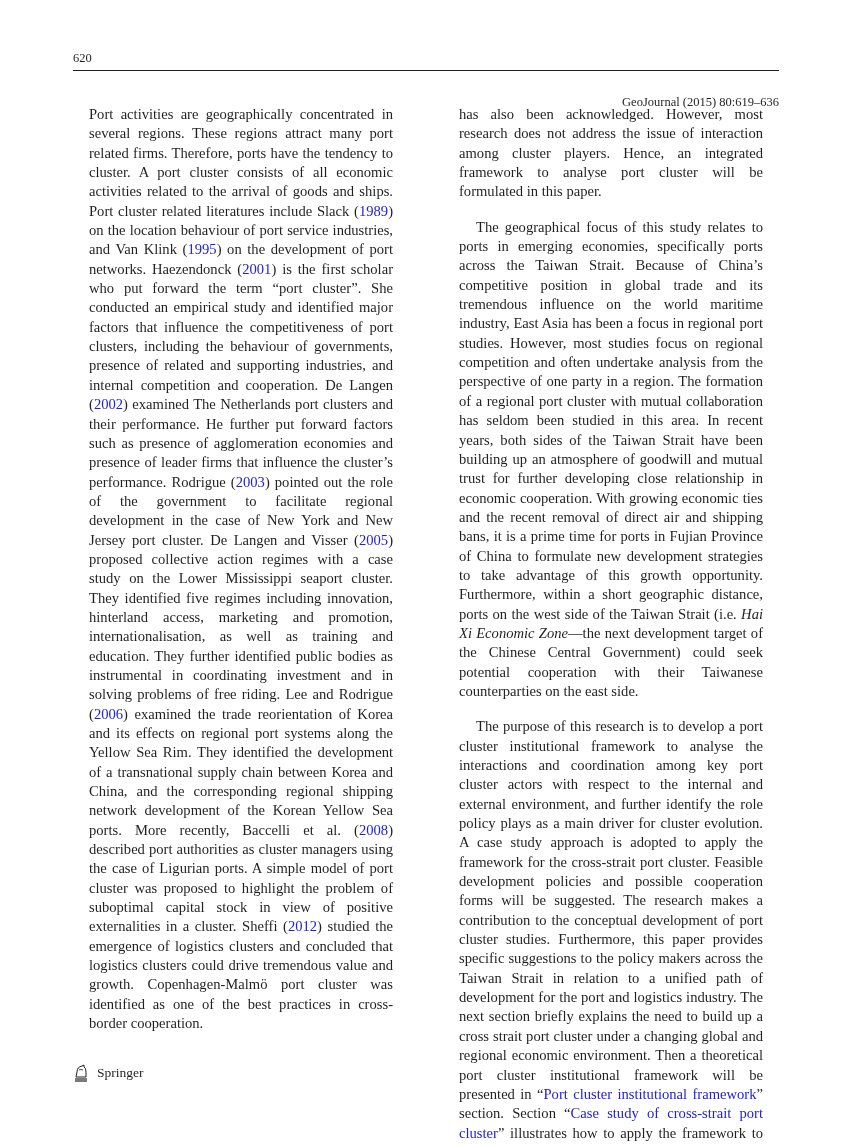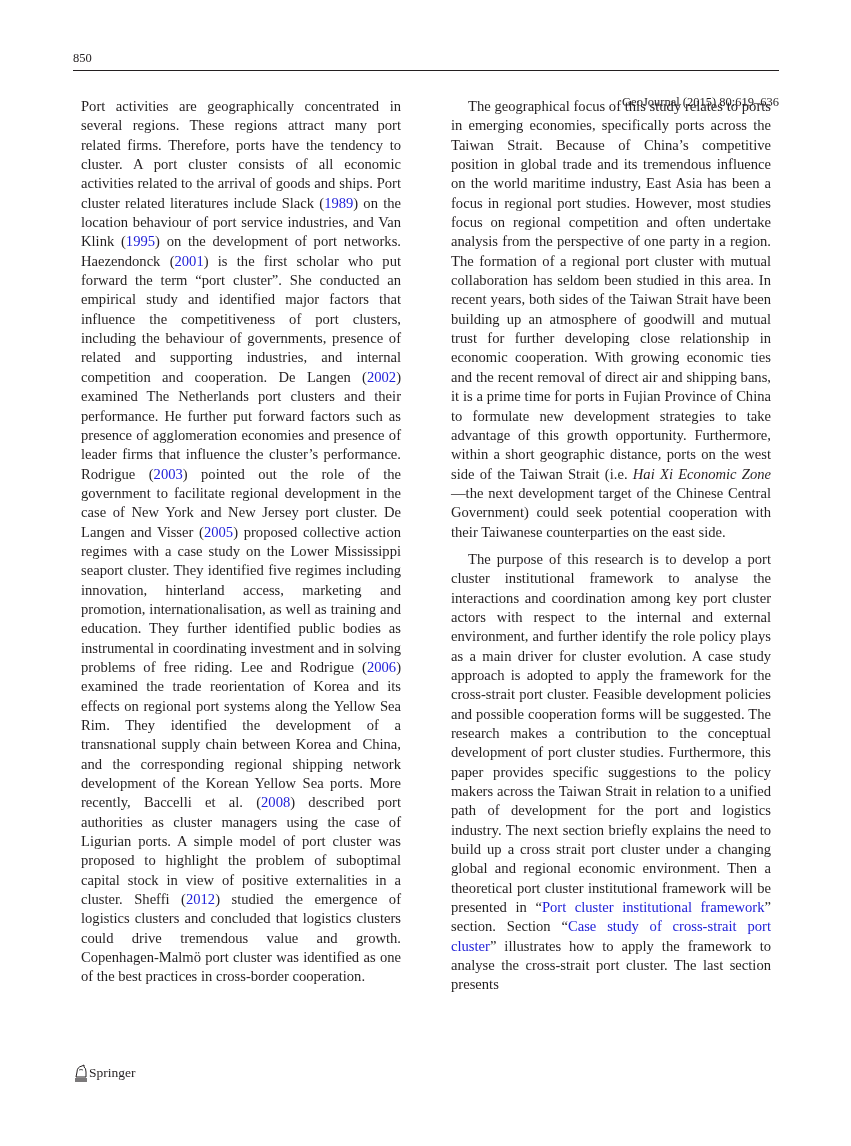--- a/index.html
+++ b/index.html
@@ -7,41 +7,42 @@
          font-family: "Liberation Serif", "DejaVu Serif", serif; color: #231f20; }
   .header { position: absolute; left: 73px; top: 51px; width: 706px; height: 20px;
             font-size: 12.5px; }
   .header .pno { position: absolute; left: 0; top: 0; }
   .header .jref { position: absolute; right: 0; top: 0; margin-top: 44px; }
   .rule { position: absolute; left: 73px; top: 70px; width: 706px; height: 1.3px; background: #231f20; }
   .col { position: absolute; top: 89px; width: 336px; font-size: 14.6px; line-height: 19.35px;
          text-align: justify; hyphens: none; }
   .col.left { left: 73px; }
   .col.right { left: 443px; }
-  .col p { margin: 8px; }
+  .col p { margin: 16px; }
   .col p.indent { text-indent: 17px; }
   .cite { color: #2121d9; }
   .link { color: #2121d9; }
-  .footer { position: absolute; left: 73px; top: 1064px; font-size: 13.5px; display: flex; align-items: center; gap: 0; }
+  .footer { position: absolute; left: 73px; top: 1064px; font-size: 13.5px; display: flex; align-items: center; gap: 8px; }
   .logo { width: 16px; height: 18px; display: inline-block; }
 </style>
 </head>
 <body>
 
 <div class="header">
-  <span class="pno">850</span>
+  <span class="pno">620</span>
   <span class="jref">GeoJournal (2015) 80:619–636</span>
 </div>
 <div class="rule"></div>
 
 <div class="col left">
   <p><span>Port activities are geographically concentrated in several regions. These regions attract many port related firms. Therefore, ports have the tendency to cluster. A port cluster consists of all economic activities related to the arrival of goods and ships. Port cluster related literatures include Slack (</span><a class="cite">1989</a><span>) on the location behaviour of port service industries, and Van Klink (</span><a class="cite">1995</a><span>) on the development of port networks. Haezendonck (</span><a class="cite">2001</a><span>) is the first scholar who put forward the term “port cluster”. She conducted an empirical study and identified major factors that influence the competitiveness of port clusters, including the behaviour of governments, presence of related and supporting industries, and internal competition and cooperation. De Langen (</span><a class="cite">2002</a><span>) examined The Netherlands port clusters and their performance. He further put forward factors such as presence of agglomeration economies and presence of leader firms that influence the cluster’s performance. Rodrigue (</span><a class="cite">2003</a><span>) pointed out the role of the government to facilitate regional development in the case of New York and New Jersey port cluster. De Langen and Visser (</span><a class="cite">2005</a><span>) proposed collective action regimes with a case study on the Lower Mississippi seaport cluster. They identified five regimes including innovation, hinterland access, marketing and promotion, internationalisation, as well as training and education. They further identified public bodies as instrumental in coordinating investment and in solving problems of free riding. Lee and Rodrigue (</span><a class="cite">2006</a><span>) examined the trade reorientation of Korea and its effects on regional port systems along the Yellow Sea Rim. They identified the development of a transnational supply chain between Korea and China, and the corresponding regional shipping network development of the Korean Yellow Sea ports. More recently, Baccelli et al. (</span><a class="cite">2008</a><span>) described port authorities as cluster managers using the case of Ligurian ports. A simple model of port cluster was proposed to highlight the problem of suboptimal capital stock in view of positive externalities in a cluster. Sheffi (</span><a class="cite">2012</a><span>) studied the emergence of logistics clusters and concluded that logistics clusters could drive tremendous value and growth. Copenhagen-Malmö port cluster was identified as one of the best practices in cross-border cooperation.</span></p>
 </div>
 
 <div class="col right">
+  <p>has also been acknowledged. However, most research does not address the issue of interaction among cluster players. Hence, an integrated framework to analyse port cluster will be formulated in this paper.</p>
   <p class="indent"><span>The geographical focus of this study relates to ports in emerging economies, specifically ports across the Taiwan Strait. Because of China’s competitive position in global trade and its tremendous influence on the world maritime industry, East Asia has been a focus in regional port studies. However, most studies focus on regional competition and often undertake analysis from the perspective of one party in a region. The formation of a regional port cluster with mutual collaboration has seldom been studied in this area. In recent years, both sides of the Taiwan Strait have been building up an atmosphere of goodwill and mutual trust for further developing close relationship in economic cooperation. With growing economic ties and the recent removal of direct air and shipping bans, it is a prime time for ports in Fujian Province of China to formulate new development strategies to take advantage of this growth opportunity. Furthermore, within a short geographic distance, ports on the west side of the Taiwan Strait (i.e. </span><i>Hai Xi Economic Zone</i><span>—the next development target of the Chinese Central Government) could seek potential cooperation with their Taiwanese counterparties on the east side.</span></p>
   <p class="indent"><span>The purpose of this research is to develop a port cluster institutional framework to analyse the interactions and coordination among key port cluster actors with respect to the internal and external environment, and further identify the role policy plays as a main driver for cluster evolution. A case study approach is adopted to apply the framework for the cross-strait port cluster. Feasible development policies and possible cooperation forms will be suggested. The research makes a contribution to the conceptual development of port cluster studies. Furthermore, this paper provides specific suggestions to the policy makers across the Taiwan Strait in relation to a unified path of development for the port and logistics industry. The next section briefly explains the need to build up a cross strait port cluster under a changing global and regional economic environment. Then a theoretical port cluster institutional framework will be presented in “</span><a class="link">Port cluster institutional framework</a><span>” section. Section “</span><a class="link">Case study of cross-strait port cluster</a><span>” illustrates how to apply the framework to analyse the cross-strait port cluster. The last section presents</span></p>
 </div>
 
 <div class="footer">
   <span class="logo">
     <svg width="16" height="18" viewBox="0 0 16 18">
       <path d="M3 13 L4 8 Q4 3 9 2 L11 1 L11 3 Q13 4 13 8 L13 13 Z" fill="none" stroke="#231f20" stroke-width="1"></path>
       <path d="M6 6 Q8 5 10 6" fill="none" stroke="#231f20" stroke-width="0.8"></path>
       <line x1="2" y1="15" x2="14" y2="15" stroke="#231f20" stroke-width="1.2"></line>

